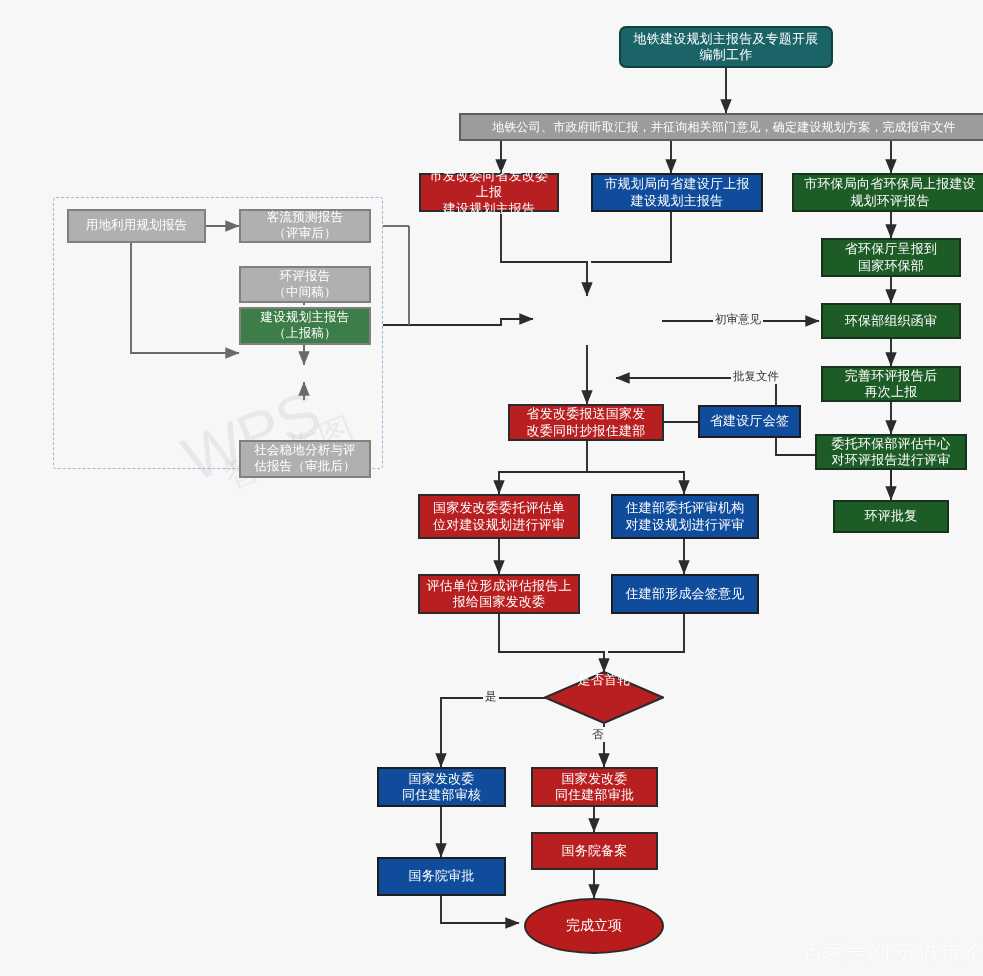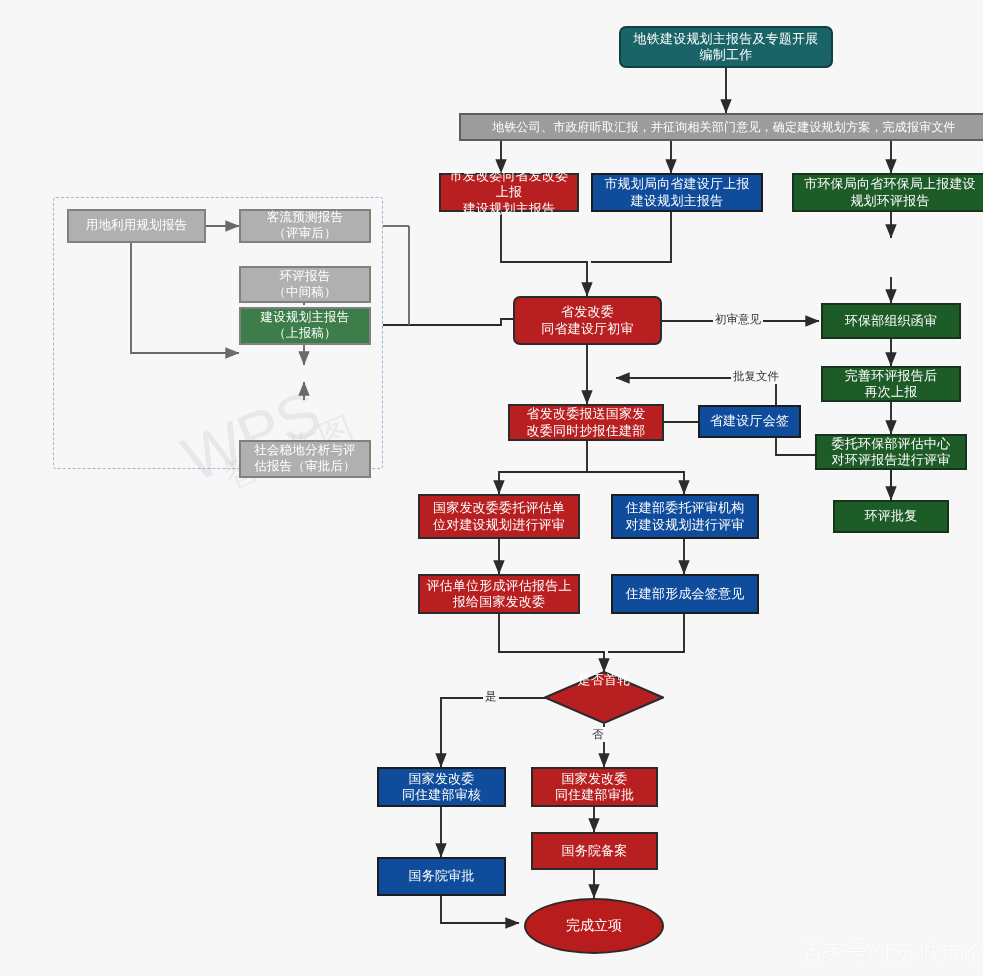--- a/index.html
+++ b/index.html
@@ -201,38 +201,38 @@
       <path d="M352,226 L378,226"></path>
       <path d="M378,226 L378,325"></path>
     </g>
   </svg>
 
   <div class="node teal" style="left:588px; top:26px; width:214px; height:42px;">地铁建设规划主报告及专题开展
 编制工作</div>
 
   <div class="node gray" style="left:428px; top:113px; width:530px; height:28px; font-size:12px;">地铁公司、市政府听取汇报，并征询相关部门意见，确定建设规划方案，完成报审文件</div>
 
-  <div class="node red" style="left:408px; top:173px; width:140px; height:39px;">市发改委向省发改委上报
+  <div class="node red" style="left:388px; top:173px; width:140px; height:39px;">市发改委向省发改委上报
 建设规划主报告</div>
 
   <div class="node blue" style="left:560px; top:173px; width:172px; height:39px;">市规划局向省建设厅上报
 建设规划主报告</div>
 
   <div class="node green" style="left:761px; top:173px; width:196px; height:39px;">市环保局向省环保局上报建设
 规划环评报告</div>
 
+  <div class="node green" style="left:790px; top:238px; width:140px; height:39px;">省环保厅呈报到
+国家环保部</div>
   <div class="node green" style="left:790px; top:303px; width:140px; height:36px;">环保部组织函审</div>
   <div class="node green" style="left:790px; top:366px; width:140px; height:36px;">完善环评报告后
 再次上报</div>
   <div class="node green" style="left:784px; top:434px; width:152px; height:36px;">委托环保部评估中心
 对环评报告进行评审</div>
   <div class="node green" style="left:802px; top:500px; width:116px; height:33px;">环评批复</div>
 
-  <div class="node red-r" style="left:482px; top:296px; width:149px; height:49px;">省发改委
-同省建设厅初审</div>
 
   <div class="node red" style="left:477px; top:404px; width:156px; height:37px;">省发改委报送国家发
 改委同时抄报住建部</div>
 
   <div class="node blue" style="left:667px; top:405px; width:103px; height:33px;">省建设厅会签</div>
 
   <div class="node red" style="left:387px; top:494px; width:162px; height:45px;">国家发改委委托评估单
 位对建设规划进行评审</div>
 
   <div class="node blue" style="left:580px; top:494px; width:148px; height:45px;">住建部委托评审机构

